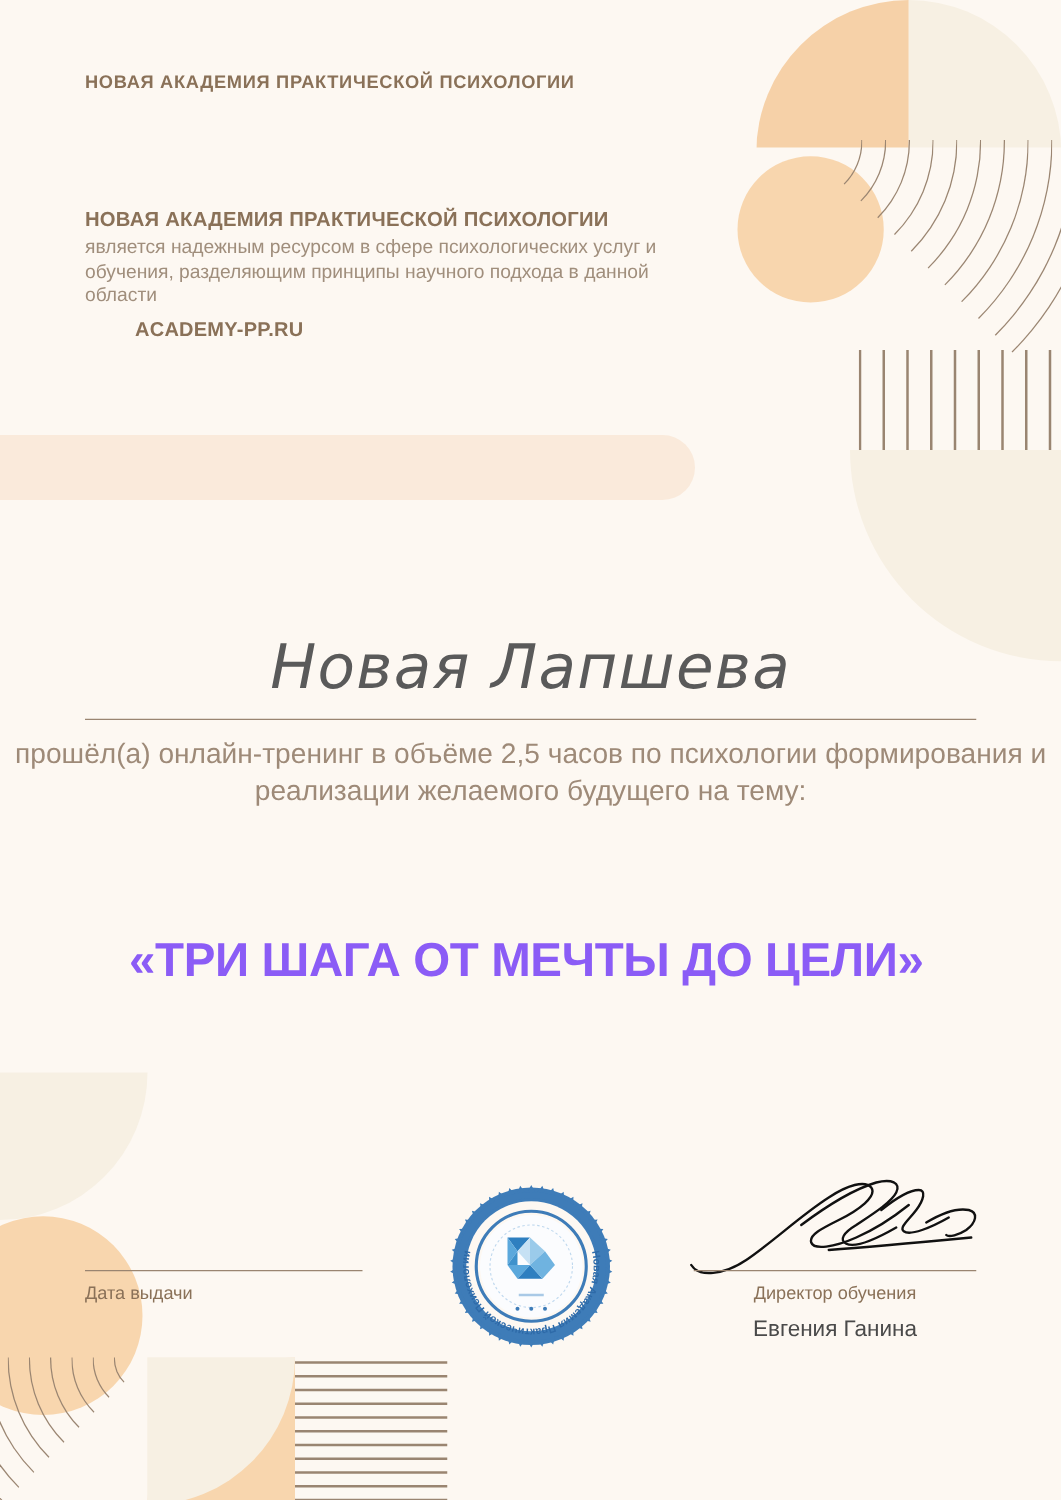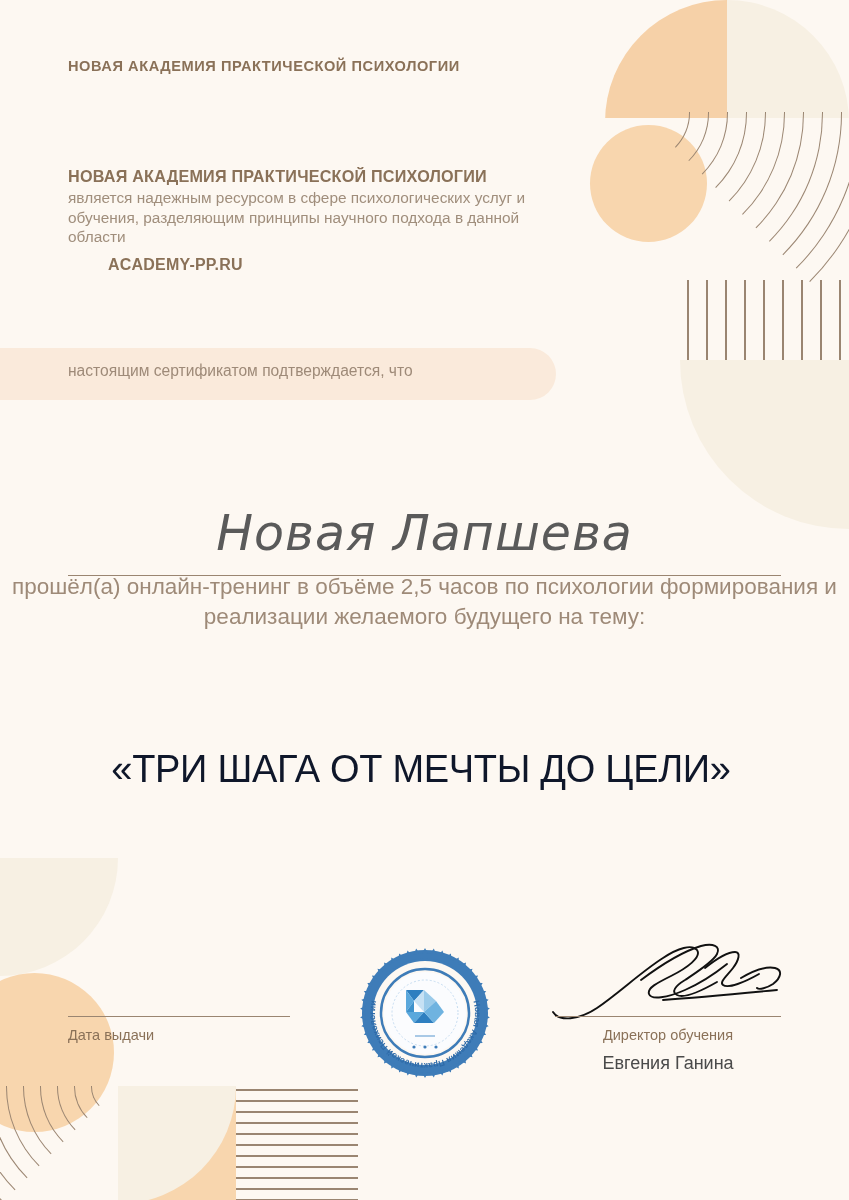--- a/index.html
+++ b/index.html
@@ -161,29 +161,29 @@
     text-align:center;
     font-family:"DejaVu Sans", sans-serif;
     font-size:49px; font-style:italic; font-weight:400;
     color:#5A5A5A; letter-spacing:1px;
   }
   .name-rule{
     position:absolute; left:68px; top:575px; width:713px; height:1.4px;
     background:#9A8571;
   }
   .desc{
-    position:absolute; left:0px; top:572px; width:849px;
+    position:absolute; left:0px; top:588px; width:849px;
     text-align:center;
     font-size:22.5px; line-height:30px; color:#9E8A78;
   }
   .course{
     position:absolute; left:0px; top:748px; width:842px;
     text-align:center;
-    font-size:38px; font-weight:400; letter-spacing:-0.3px;
-    color:#0f172a;
+    font-size:38px; font-weight:700; letter-spacing:-0.3px;
+    color:#8b5cf6;
   }
 
   
   .date-val{
     position:absolute; left:94px; top:978px; width:196px;
     text-align:center;
     font-size:30px; color:#5C5C5C; letter-spacing:0.3px;
   }
   .date-rule{
     position:absolute; left:68px; top:1016px; width:222px; height:1.4px;
@@ -291,21 +291,20 @@
       <i style="top: 113px;"></i>
     </div>
 
   <div class="content">
 
     <div class="kicker">НОВАЯ АКАДЕМИЯ ПРАКТИЧЕСКОЙ ПСИХОЛОГИИ</div>
     <div class="orgline">НОВАЯ АКАДЕМИЯ ПРАКТИЧЕСКОЙ ПСИХОЛОГИИ</div>
     <div class="blurb">является надежным ресурсом в сфере психологических услуг и обучения, разделяющим принципы научного подхода в данной области</div>
     <div class="site">ACADEMY-PP.RU</div>
 
-    <div class="banner-text">настоящим сертификатом подтверждается, что</div>
 
     <div class="name">Новая Лапшева</div>
     <div class="name-rule"></div>
 
     <div class="desc">прошёл(а) онлайн-тренинг в объёме 2,5 часов по психологии формирования и реализации желаемого будущего на тему:</div>
     <div class="course">«ТРИ ШАГА ОТ МЕЧТЫ ДО ЦЕЛИ»</div>
 
     <div class="date-rule"></div>
     <div class="date-label">Дата выдачи</div>
 

